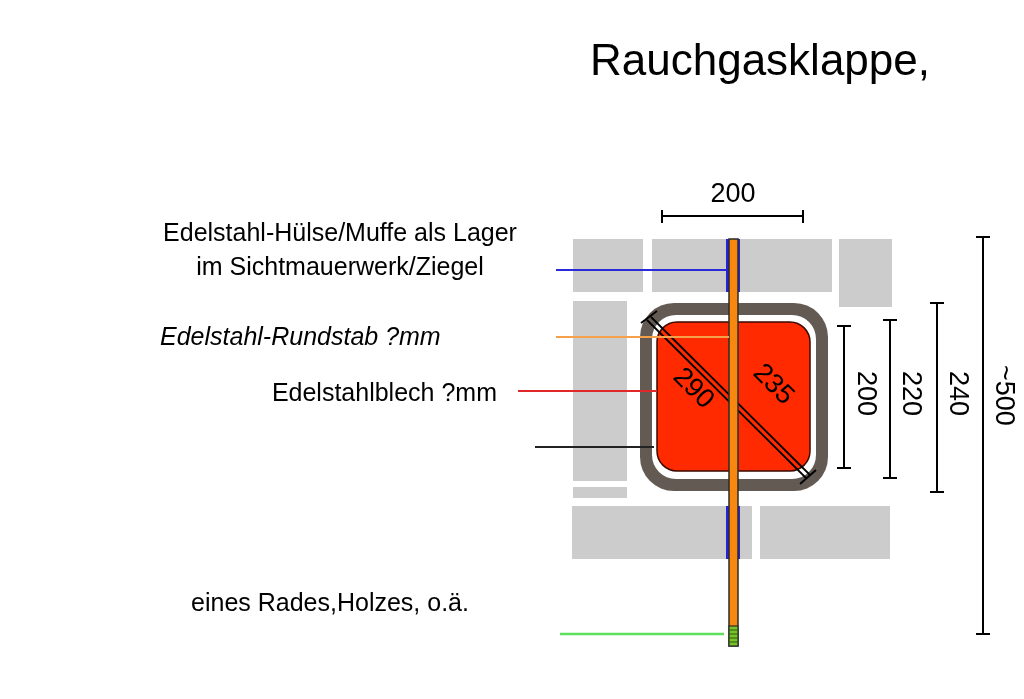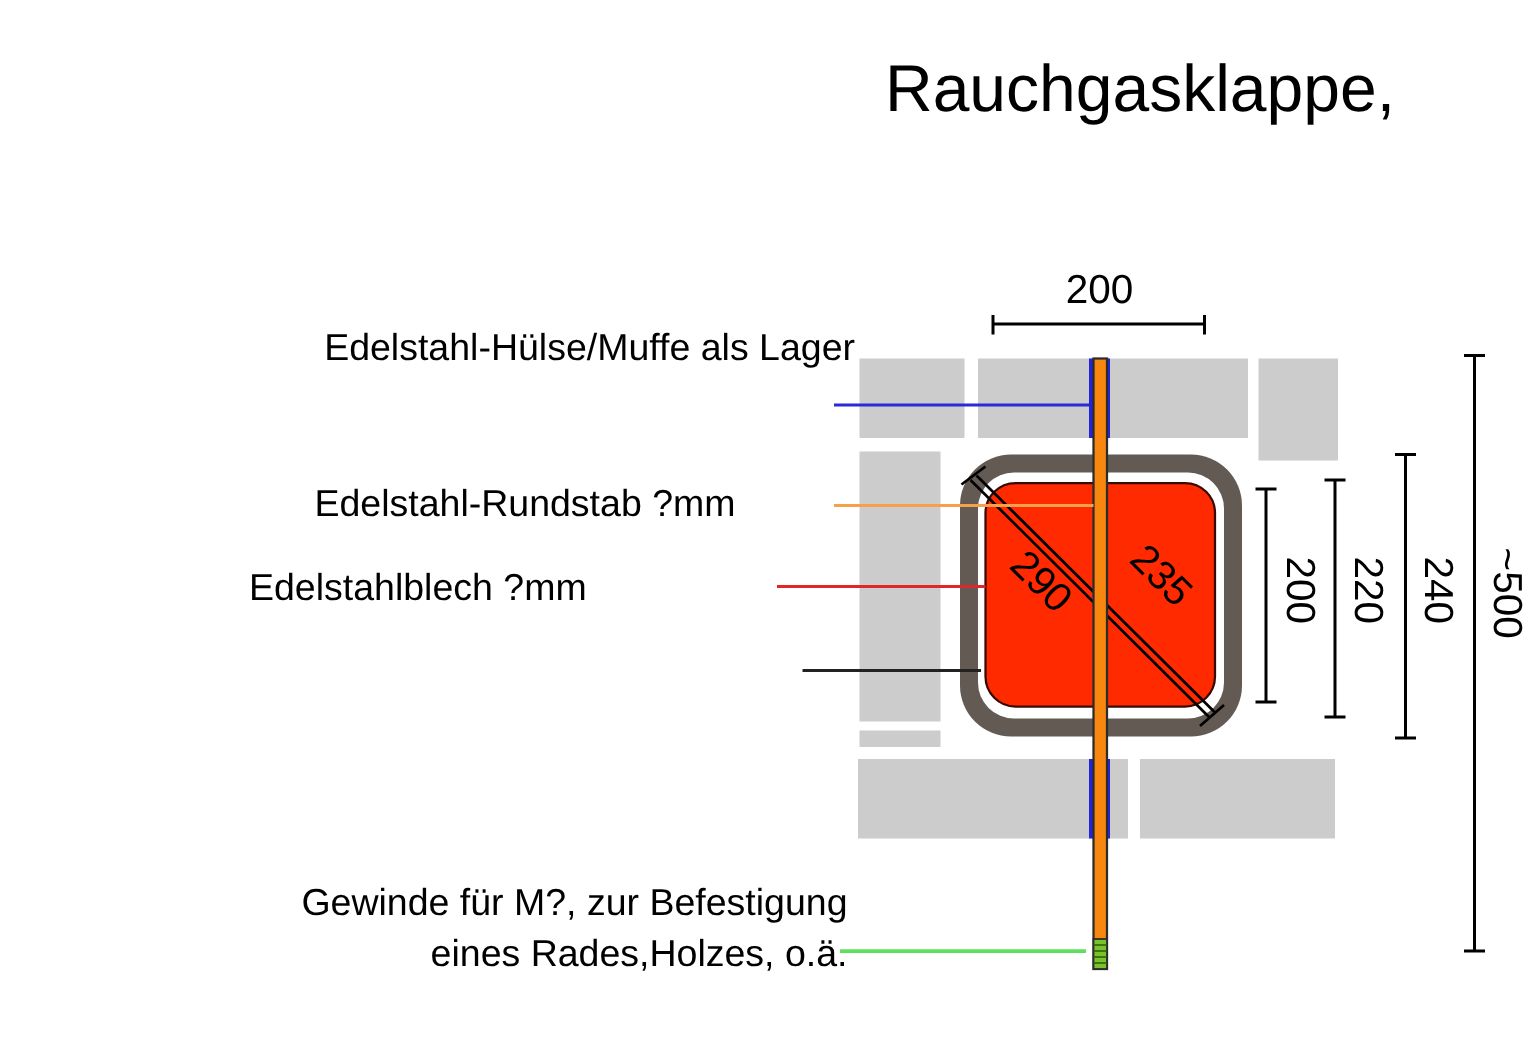--- a/index.html
+++ b/index.html
@@ -1,39 +1,39 @@
 <!DOCTYPE html>
 <html><head>
   <meta charset="utf-8">
   <style>
     html, body { margin: 0; padding: 0; background: #ffffff; }
     body { width: 1024px; height: 699px; position: relative; overflow: hidden;
            font-family: "Liberation Sans", sans-serif; color: #000; }
     .title { position: absolute; left: 540px; top: 34px; width: 390px; text-align: right;
              font-size: 44px; line-height: 52px; }
-    .label { position: absolute; font-size: 25px; line-height: 34px; text-align: right; white-space: nowrap; }
+    .label { position: absolute; font-size: 25px; line-height: 34px; text-align: center; white-space: nowrap; }
     svg { position: absolute; left: 0; top: 0; }
     .dimtext { font-family: "Liberation Sans", sans-serif; font-size: 27px; fill: #000; }
   </style>
 </head>
 <body>
 
 <div class="title">
   <div>Rauchgasklappe,</div>
 </div>
 
 <div class="label" style="left:110px; top:215px; width:460px;">
   <div>Edelstahl-Hülse/Muffe als Lager</div>
+  <div>im Sichtmauerwerk/Ziegel</div>
 </div>
-<div class="label" style="left:160px; top:319px; width:380px; text-align:center;">Edelstahl-Rundstab ?mm</div>
-<div class="label" style="left:166px; top:375px; width:345px; text-align:left;">Edelstahlblech ?mm</div>
+<div class="label" style="left:160px; top:319px; width:380px; text-align:left;font-style:italic;">Edelstahl-Rundstab ?mm</div>
+<div class="label" style="left:152px; top:375px; width:345px; text-align:right;">Edelstahlblech ?mm</div>
 <div class="label" style="left:10px; top:429px; width:540px;">
 </div>
 <div class="label" style="left:95px; top:585px; width:470px;">
-  <div>Gewinde für M?, zur Befestigung</div>
   <div>eines Rades,Holzes, o.ä.</div>
 </div>
 
 <svg width="1024" height="699" viewBox="0 0 1024 699">
 
   <g fill="#cccccc">
     <rect x="573" y="239" width="70" height="53"></rect>
     <rect x="652" y="239" width="180" height="53"></rect>
     <rect x="839" y="239" width="53" height="68"></rect>
     <rect x="573" y="301" width="54" height="180"></rect>

